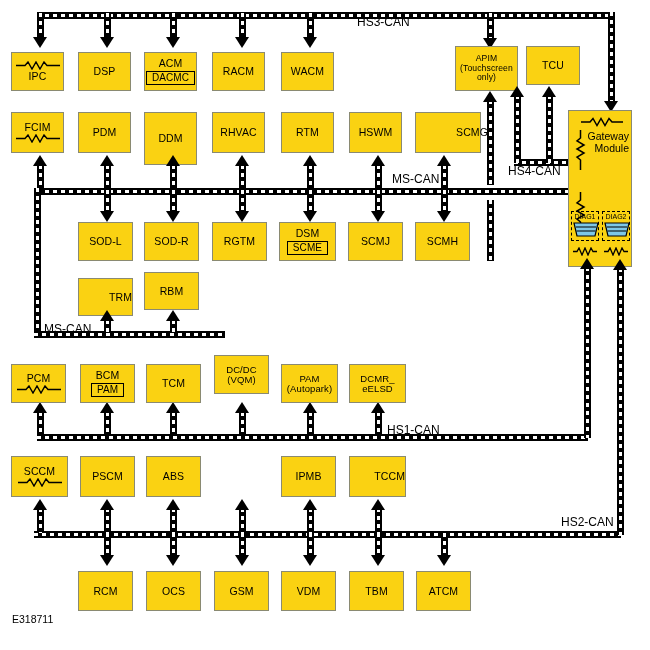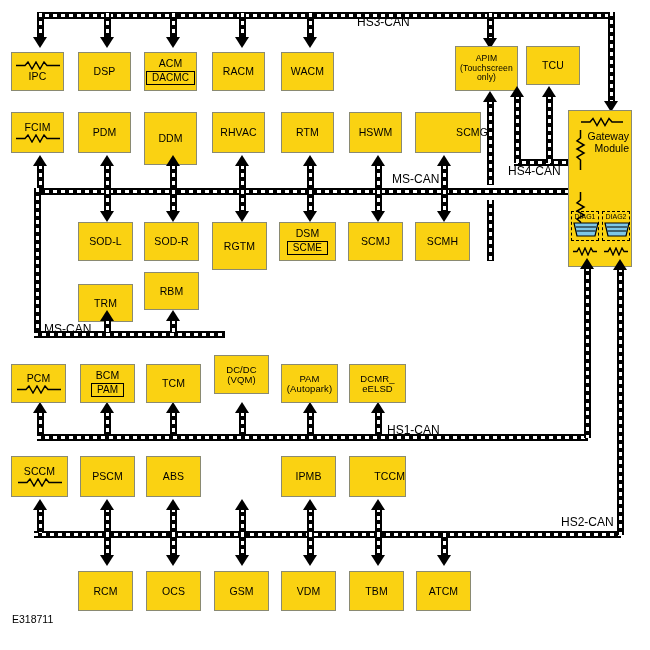--- a/index.html
+++ b/index.html
@@ -230,35 +230,35 @@
   <div class="head down" style="left:371px;top:211px;"></div>
   <div class="stem" style="left:441px;top:190px;height:22px;"></div>
   <div class="head down" style="left:437px;top:211px;"></div>
 
   <div class="mod" style="left:78px;top:222px;width:55px;height:39px;">
     <span class="lbl">SOD-L</span>
   </div>
   <div class="mod" style="left:144px;top:222px;width:55px;height:39px;">
     <span class="lbl">SOD-R</span>
   </div>
-  <div class="mod" style="left:212px;top:222px;width:55px;height:48px;">
+  <div class="mod" style="left:212px;top:222px;width:55px;height:39px;">
     <span class="lbl">RGTM</span>
   </div>
   <div class="mod" style="left:279px;top:222px;width:57px;height:39px;">
     <span class="lbl">DSM</span>
     <span class="subbox">SCME</span>
   </div>
   <div class="mod" style="left:348px;top:222px;width:55px;height:39px;">
     <span class="lbl">SCMJ</span>
   </div>
   <div class="mod" style="left:415px;top:222px;width:55px;height:39px;">
     <span class="lbl">SCMH</span>
   </div>
 
-  <div class="mod" style="left:78px;top:284px;width:55px;height:38px;">
+  <div class="mod" style="left:78px;top:278px;width:55px;height:38px;align-items:flex-end;">
     <span class="lbl">TRM</span>
   </div>
   <div class="mod" style="left:144px;top:272px;width:55px;height:38px;">
     <span class="lbl">RBM</span>
   </div>
   <div class="stem" style="left:104px;top:320px;height:13px;"></div>
   <div class="head up" style="left:100px;top:310px;"></div>
   <div class="stem" style="left:170px;top:320px;height:13px;"></div>
   <div class="head up" style="left:166px;top:310px;"></div>
 

